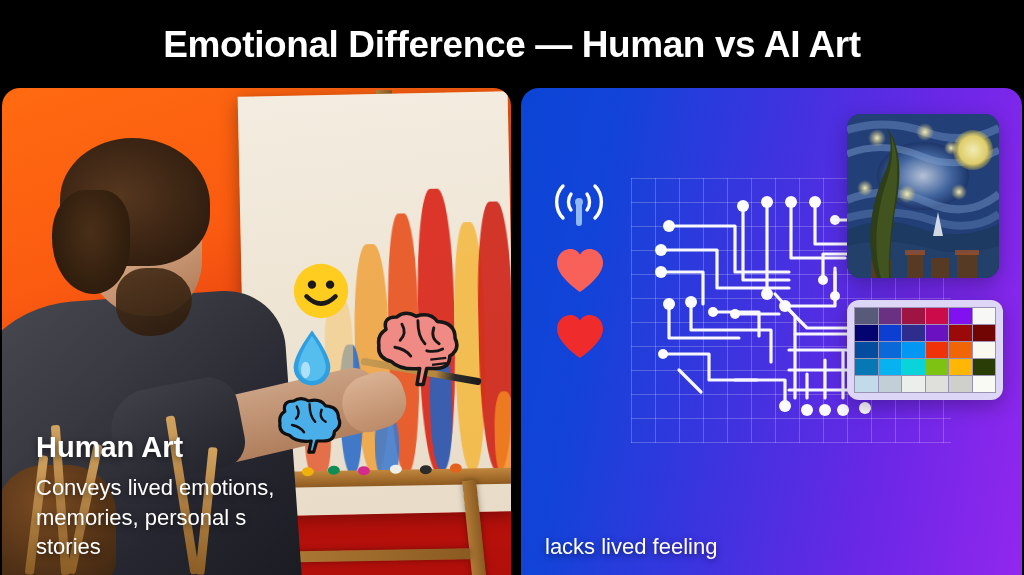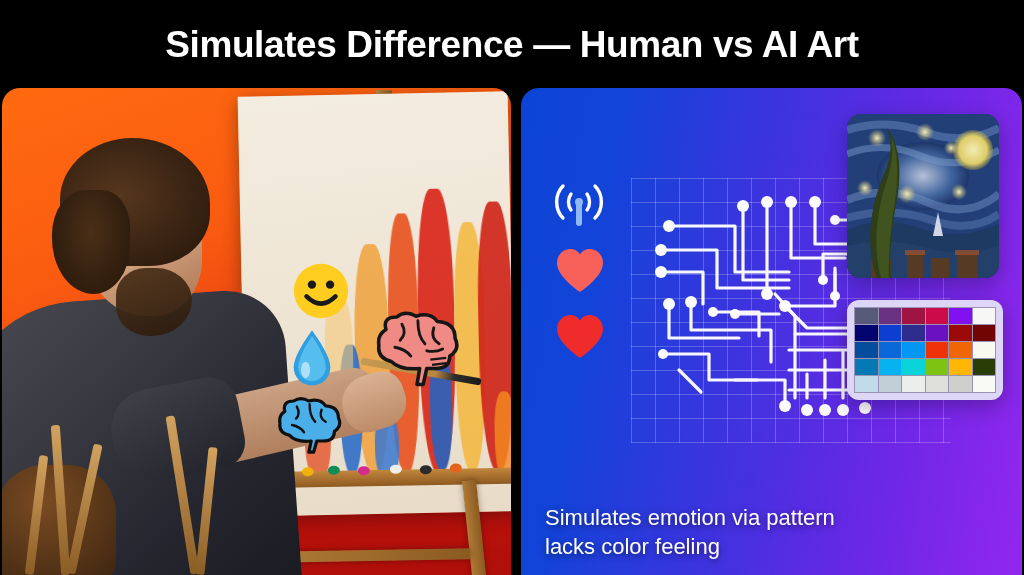--- a/index.html
+++ b/index.html
@@ -192,21 +192,21 @@
     text-shadow: 0 2px 6px rgba(0,0,0,.5);
   }
   .cap-body span { display:block; }
 </style>
 </head>
 <body>
 
 <div id="slide">
 
   <div id="title-bar">
-    <div id="slide-title">Simulates Difference — Human vs AI Art</div>
+    <div id="slide-title">Emotional Difference — Human vs AI Art</div>
   </div>
 
   <div class="panel" id="panel-human">
     <div id="human-photo">
       <div class="ph-bg"></div>
       <div class="ph-wall-red"></div>
 
       <div class="ph-easel-top"></div>
 
       <div class="ph-canvas">
@@ -278,20 +278,28 @@
       <path d="M20 22 Q16 8 32 8 Q42 0 54 7 Q70 2 78 13 Q98 14 98 32 Q104 44 92 52 Q92 66 76 66 L66 66 L62 84 L55 84 L58 66 Q36 68 26 58 Q10 54 12 40 Q10 28 20 22 Z" fill="#f08a84" stroke="#161616" stroke-width="4" stroke-linejoin="round"></path>
       <path d="M38 16 Q44 26 36 34 M56 12 Q56 30 64 38 M74 20 Q70 32 80 38 M30 42 Q42 44 48 52 M66 46 Q76 48 84 44" stroke="#161616" stroke-width="3.2" fill="none" stroke-linecap="round"></path>
       <path d="M70 56 l18 -2 M72 62 l16 -2" stroke="#161616" stroke-width="2.6"></path>
     </svg>
 
     <svg class="ov" id="brain-blue" viewBox="0 0 90 72">
       <path d="M16 19 Q13 6 27 6 Q36 0 46 6 Q60 2 67 12 Q83 13 83 27 Q88 37 78 44 Q78 56 64 56 L56 56 L52 70 L46 70 L49 56 Q30 58 22 49 Q8 46 10 34 Q8 24 16 19 Z" fill="#4aaee8" stroke="#0f0f0f" stroke-width="4" stroke-linejoin="round"></path>
       <path d="M31 13 Q36 22 30 28 M47 10 Q47 25 54 32 M62 17 Q58 27 67 32 M25 36 Q35 38 40 45" stroke="#0f0f0f" stroke-width="3" fill="none" stroke-linecap="round"></path>
     </svg>
 
+    <div class="caption" id="caption-human">
+      <div class="cap-title">Human Art</div>
+      <div class="cap-body">
+        <span>Conveys lived emotions,</span>
+        <span>memories, personal s</span>
+        <span>stories</span>
+      </div>
+    </div>
   </div>
 
   <div class="panel" id="panel-ai">
 
     <div id="grid-panel"></div>
 
     <svg id="circuit" viewBox="0 0 300 250">
       <g fill="none" stroke="#ffffff" stroke-width="3.2" stroke-linecap="round" stroke-linejoin="round" opacity=".96">
         <path d="M30 42 H96 V88 H150"></path>
         <path d="M22 66 H78 V104 H150"></path>
@@ -454,18 +462,17 @@
           <span style="background: rgb(195, 207, 215);"></span>
           <span style="background: rgb(236, 238, 236);"></span>
           <span style="background: rgb(223, 224, 220);"></span>
           <span style="background: rgb(207, 208, 204);"></span>
           <span style="background: rgb(250, 250, 244);"></span>
         </div>
     </div>
 
     <div class="caption" id="caption-ai">
       <div class="cap-body">
-        <span>Simulates emotion via pattern</span>
-        <span>lacks color feeling</span>
+        <span>lacks lived feeling</span>
       </div>
     </div>
   </div>
 </div>
 
 </body></html>

